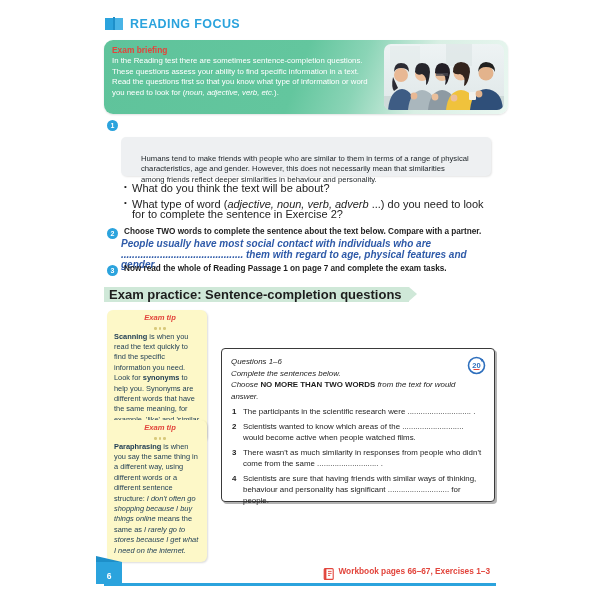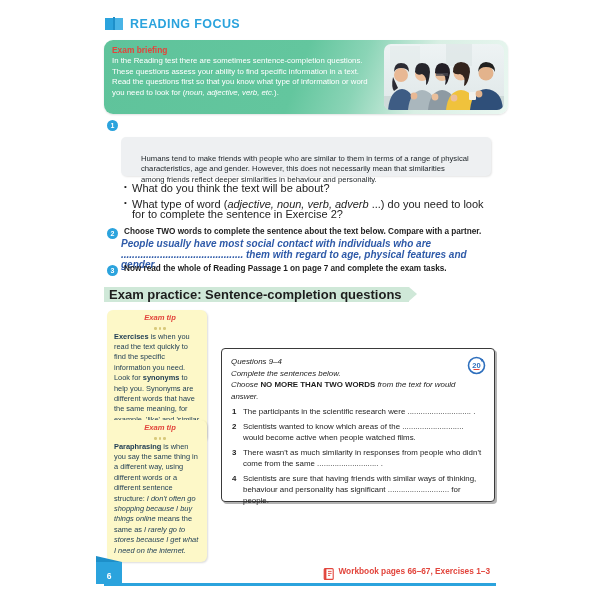--- a/index.html
+++ b/index.html
@@ -372,21 +372,21 @@
 
   <div class="tip tip-1">
     <div class="tip-head">
       <span class="tip-head-label">Exam tip</span>
       <span class="dots">
           <i></i>
           <i></i>
           <i></i>
         </span>
     </div>
-    <div class="tip-body"><b>Exercises</b><span> is when you read the text quickly to find the specific information you need. Look for </span><b>synonyms</b><span> to help you. Synonyms are different words that have the same meaning, for example, 'like' and 'similar to'.</span></div>
+    <div class="tip-body"><b>Scanning</b><span> is when you read the text quickly to find the specific information you need. Look for </span><b>synonyms</b><span> to help you. Synonyms are different words that have the same meaning, for example, 'like' and 'similar to'.</span></div>
   </div>
 
   <div class="tip tip-2">
     <div class="tip-head">
       <span class="tip-head-label">Exam tip</span>
       <span class="dots">
           <i></i>
           <i></i>
           <i></i>
         </span>
@@ -397,21 +397,21 @@
   <div class="qbox">
     <div class="badge">
       <svg width="19" height="19" viewBox="0 0 19 19">
         <circle cx="9.5" cy="9.5" r="8" fill="none" stroke="#2e6fbd" stroke-width="1.6"></circle>
         <path d="M13 2.6 l3.2 .6 -1.4 2.9z" fill="#2e6fbd"></path>
         <text x="9.5" y="12" font-family="Liberation Sans, sans-serif" font-size="7.6" font-weight="bold" fill="#2e6fbd" text-anchor="middle">20</text>
         <rect x="6.5" y="13" width="6" height="1" fill="#e2453c"></rect>
       </svg>
     </div>
     <div class="qbox-pad">
-      <div class="q-head">Questions 9–4</div>
+      <div class="q-head">Questions 1–6</div>
       <div class="q-head">Complete the sentences below.</div>
       <div class="q-head"><span>Choose </span><b>NO MORE THAN TWO WORDS</b><span> from the text for would answer.</span></div>
       <div class="q-list">
         <div class="q-item"><span class="q-no">1</span><span>The participants in the scientific research were ............................. .</span></div>
         <div class="q-item"><span class="q-no">2</span><span>Scientists wanted to know which areas of the ............................ would become active when people watched films.</span></div>
         <div class="q-item"><span class="q-no">3</span><span>There wasn't as much similarity in responses from people who didn't come from the same ............................ .</span></div>
         <div class="q-item"><span class="q-no">4</span><span>Scientists are sure that having friends with similar ways of thinking, behaviour and personality has significant ............................ for people.</span></div>
       </div>
     </div>
   </div>

